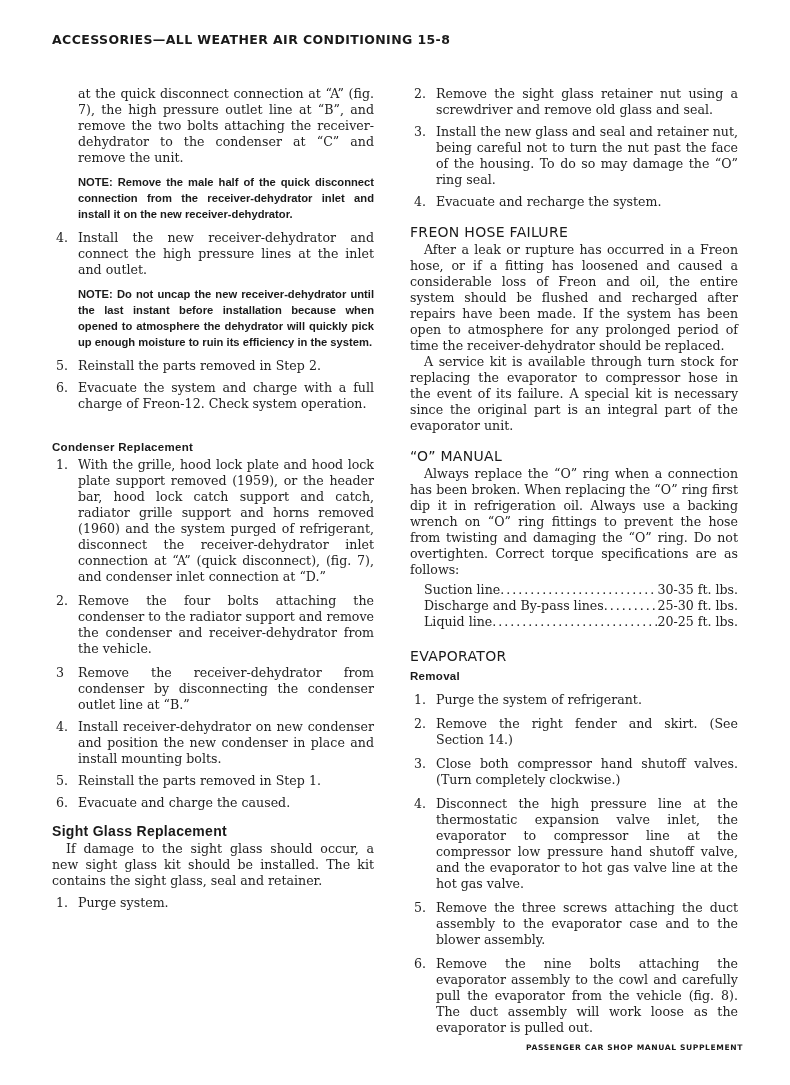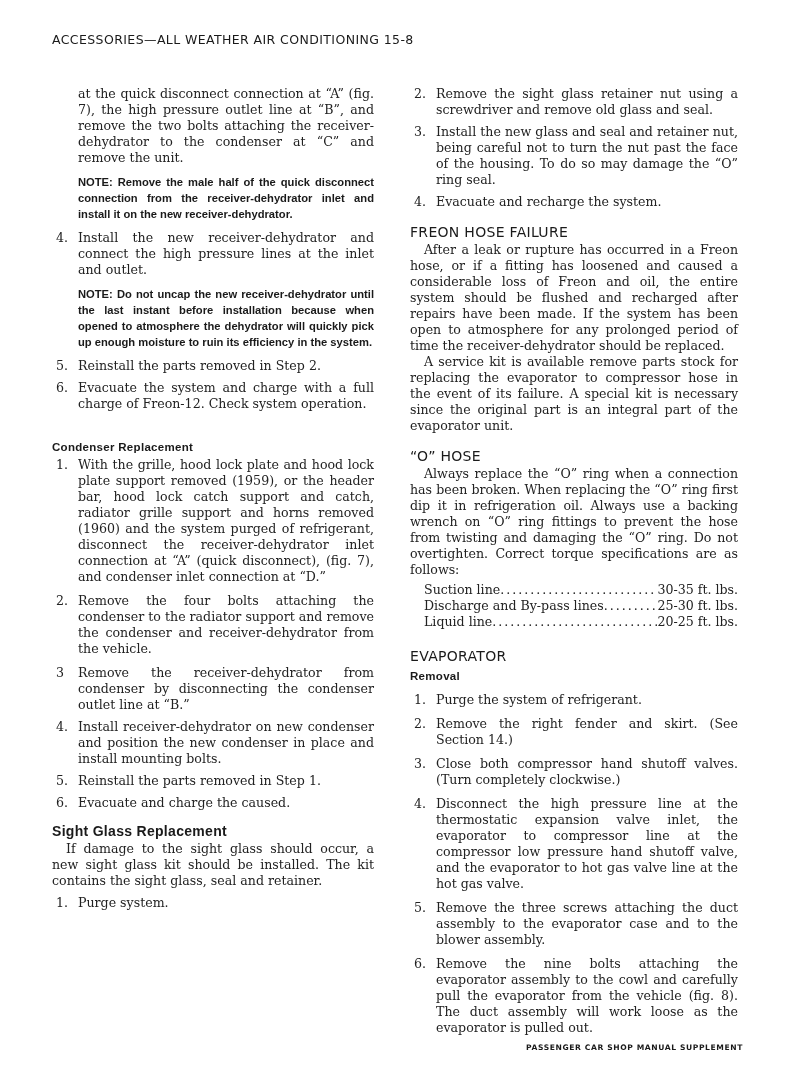--- a/index.html
+++ b/index.html
@@ -1,20 +1,20 @@
 <!DOCTYPE html>
 <html><head>
 <meta charset="utf-8">
 <style>
   html, body { margin: 0; padding: 0; background: #ffffff; }
   body { width: 790px; height: 1085px; position: relative; overflow: hidden; color: #1a1a1a; }
   .page { position: absolute; left: 0; top: 0; width: 790px; height: 1085px; }
   .header {
     position: absolute; left: 52px; top: 32px;
-    font-family: "DejaVu Sans", sans-serif; font-weight: normal; font-size: 12.5px;
+    font-family: "DejaVu Sans", sans-serif; font-weight: bold; font-size: 12.5px;
     letter-spacing: 0.4px; color: #1a1a1a; white-space: nowrap;
   }
   .col { position: absolute; font-family: "DejaVu Serif", serif; font-size: 12.6px; line-height: 16px; color: #222; }
   .col-left { left: 52px; top: 86px; width: 322px; }
   .col-right { left: 410px; top: 86px; width: 328px; }
   .para { text-align: justify; margin: 0; }
   .indent-para { padding-left: 26px; }
   .lead { text-indent: 14px; }
   .note {
     font-family: Liberation Sans, sans-serif; font-weight: bold; font-size: 11.2px;
@@ -114,23 +114,23 @@
       <span class="num">3.</span>
       <span class="txt">Install the new glass and seal and retainer nut, being careful not to turn the nut past the face of the housing. To do so may damage the “O” ring seal.</span>
     </div>
     <div class="step">
       <span class="num">4.</span>
       <span class="txt">Evacuate and recharge the system.</span>
     </div>
 
     <div class="section-head">FREON HOSE FAILURE</div>
     <p class="para lead">After a leak or rupture has occurred in a Freon hose, or if a fitting has loosened and caused a considerable loss of Freon and oil, the entire system should be flushed and recharged after repairs have been made. If the system has been open to atmosphere for any prolonged period of time the receiver-dehydrator should be replaced.</p>
-    <p class="para lead">A service kit is available remove parts stock for replacing the evaporator to compressor hose in the event of its failure. A special kit is necessary since the original part is an integral part of the evaporator unit.</p>
+    <p class="para lead">A service kit is available through turn stock for replacing the evaporator to compressor hose in the event of its failure. A special kit is necessary since the original part is an integral part of the evaporator unit.</p>
 
-    <div class="section-head">“O” HOSE</div>
+    <div class="section-head">“O” MANUAL</div>
     <p class="para lead">Always replace the “O” ring when a connection has been broken. When replacing the “O” ring first dip it in refrigeration oil. Always use a backing wrench on “O” ring fittings to prevent the hose from twisting and damaging the “O” ring. Do not overtighten. Correct torque specifications are as follows:</p>
     <div class="torque">
       <div class="torque-row">
         <span class="label">Suction line </span>
         <span class="dots"></span>
         <span class="val">30-35 ft. lbs.</span>
       </div>
       <div class="torque-row">
         <span class="label">Discharge and By-pass lines</span>
         <span class="dots"></span>

